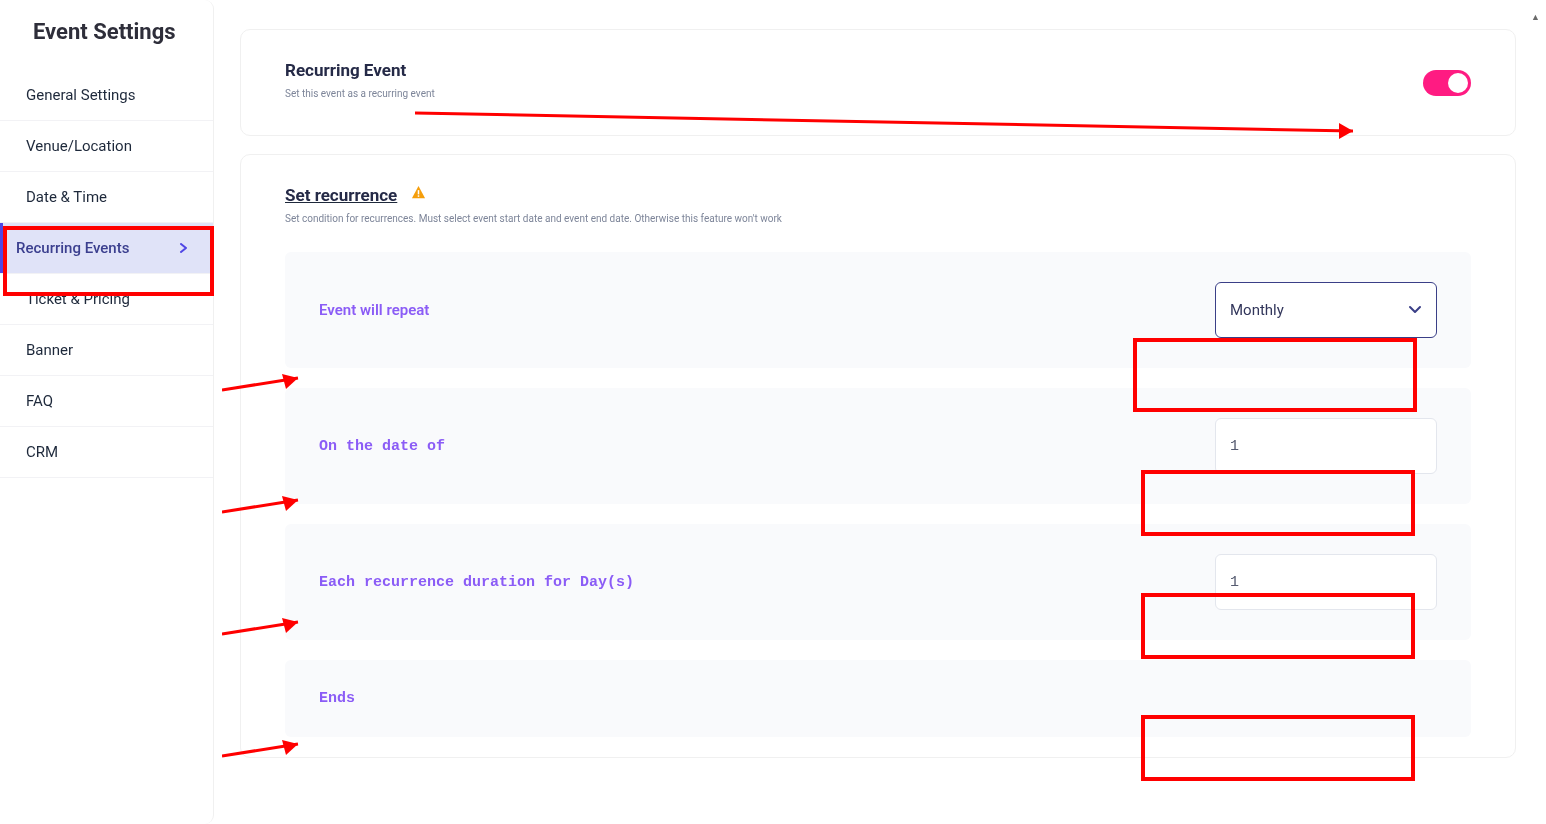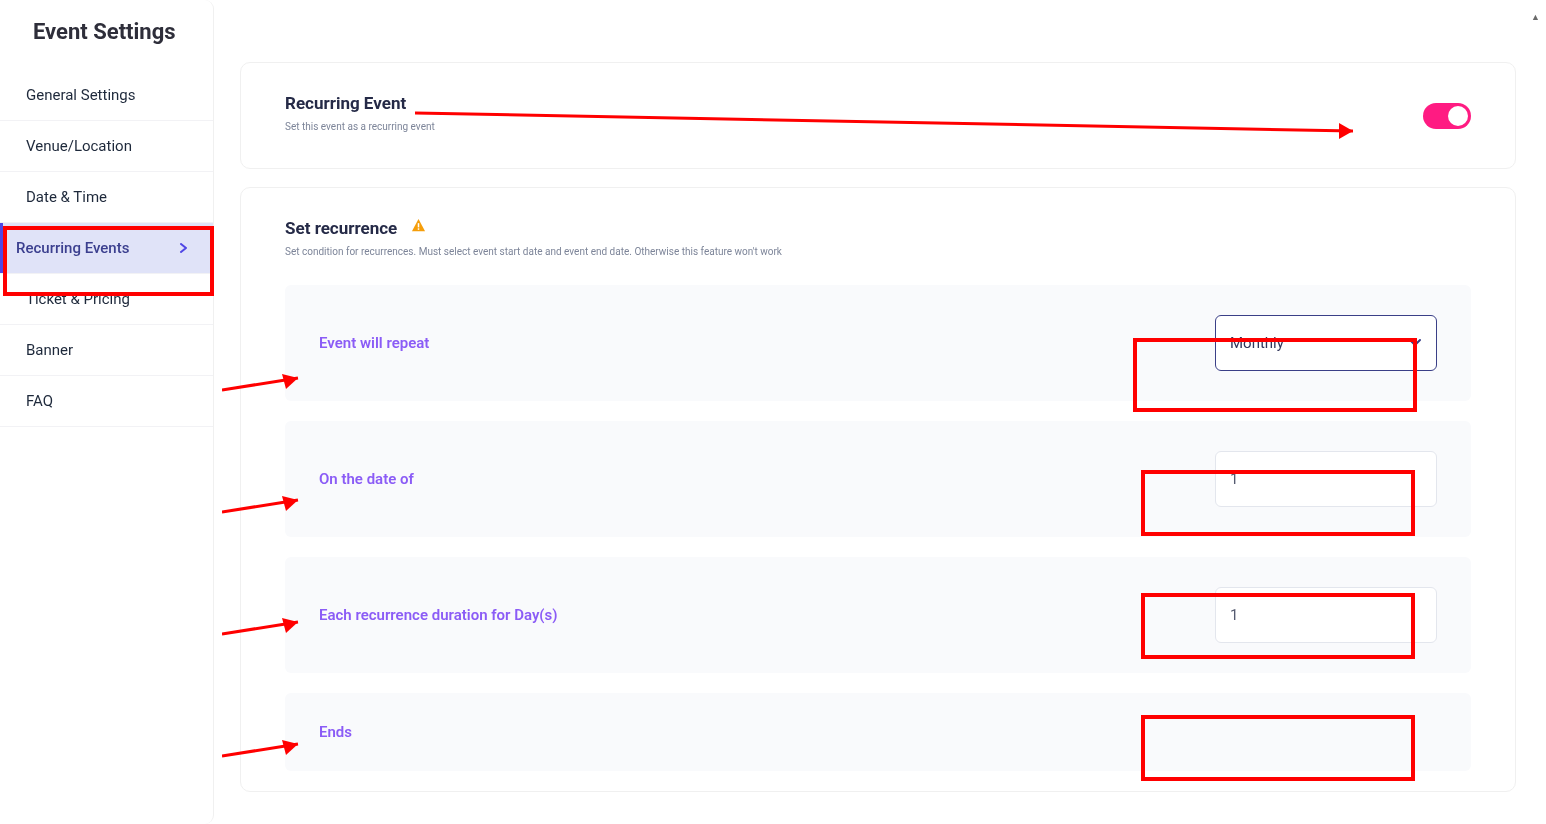--- a/index.html
+++ b/index.html
@@ -55,41 +55,42 @@
       left: 0; top: 0; bottom: 0;
       width: 3px;
       background: #4f46e5;
     }
     .chevron {
       color: #4f46e5;
       font-size: 14px;
     }
     .main {
       flex: 1;
-      padding: 62px 30px 0 26px;
+      padding: 29px 30px 0 26px;
       overflow-y: auto;
     }
     .card {
       background: #ffffff;
       border: 1px solid #f0f0f0;
       border-radius: 10px;
       padding: 30px 44px 30px 44px;
       margin-bottom: 18px;
     }
     .card.first { padding: 30px 44px 36px 44px; }
     .card.second { padding: 30px 44px 20px 44px; }
     .section-header {
       display: flex;
       justify-content: space-between;
       align-items: flex-start;
     }
     .section-title-row {
       display: flex;
       align-items: center;
       gap: 14px;
+      text-decoration: underline;
     }
     .section-title {
       font-size: 17px;
       font-weight: 700;
       color: #252a47;
       margin-bottom: 8px;
     }
     .section-desc {
       font-size: 10px;
       color: #7d8599;
@@ -121,21 +122,21 @@
     .form-row {
       background: #f9fafc;
       border-radius: 6px;
       padding: 30px 34px;
       margin-top: 28px;
       display: flex;
       justify-content: space-between;
       align-items: center;
       position: relative;
     }
-    .form-row + .form-row { margin-top: 20px; }
+    .form-row + .form-row { margin-top: 20px; font-family: Liberation Mono, monospace; }
     .form-row-label {
       font-size: 15px;
       font-weight: 600;
       color: #8b5cf6;
     }
     .form-row-control { width: 222px; }
     .select, .input {
       width: 100%;
       height: 56px;
       padding: 0 14px;
@@ -198,20 +199,23 @@
       </span>
     </div>
     <div class="sidebar-item">
         <span>Ticket &amp; Pricing</span>
       </div>
     <div class="sidebar-item">
         <span>Banner</span>
       </div>
     <div class="sidebar-item">
         <span>FAQ</span>
+      </div>
+    <div class="sidebar-item">
+        <span>CRM</span>
       </div>
   </aside>
 
   <main class="main">
     <div class="card first">
       <div class="section-header">
         <div>
           <div class="section-title">Recurring Event</div>
           <div class="section-desc">Set this event as a recurring event</div>
         </div>

